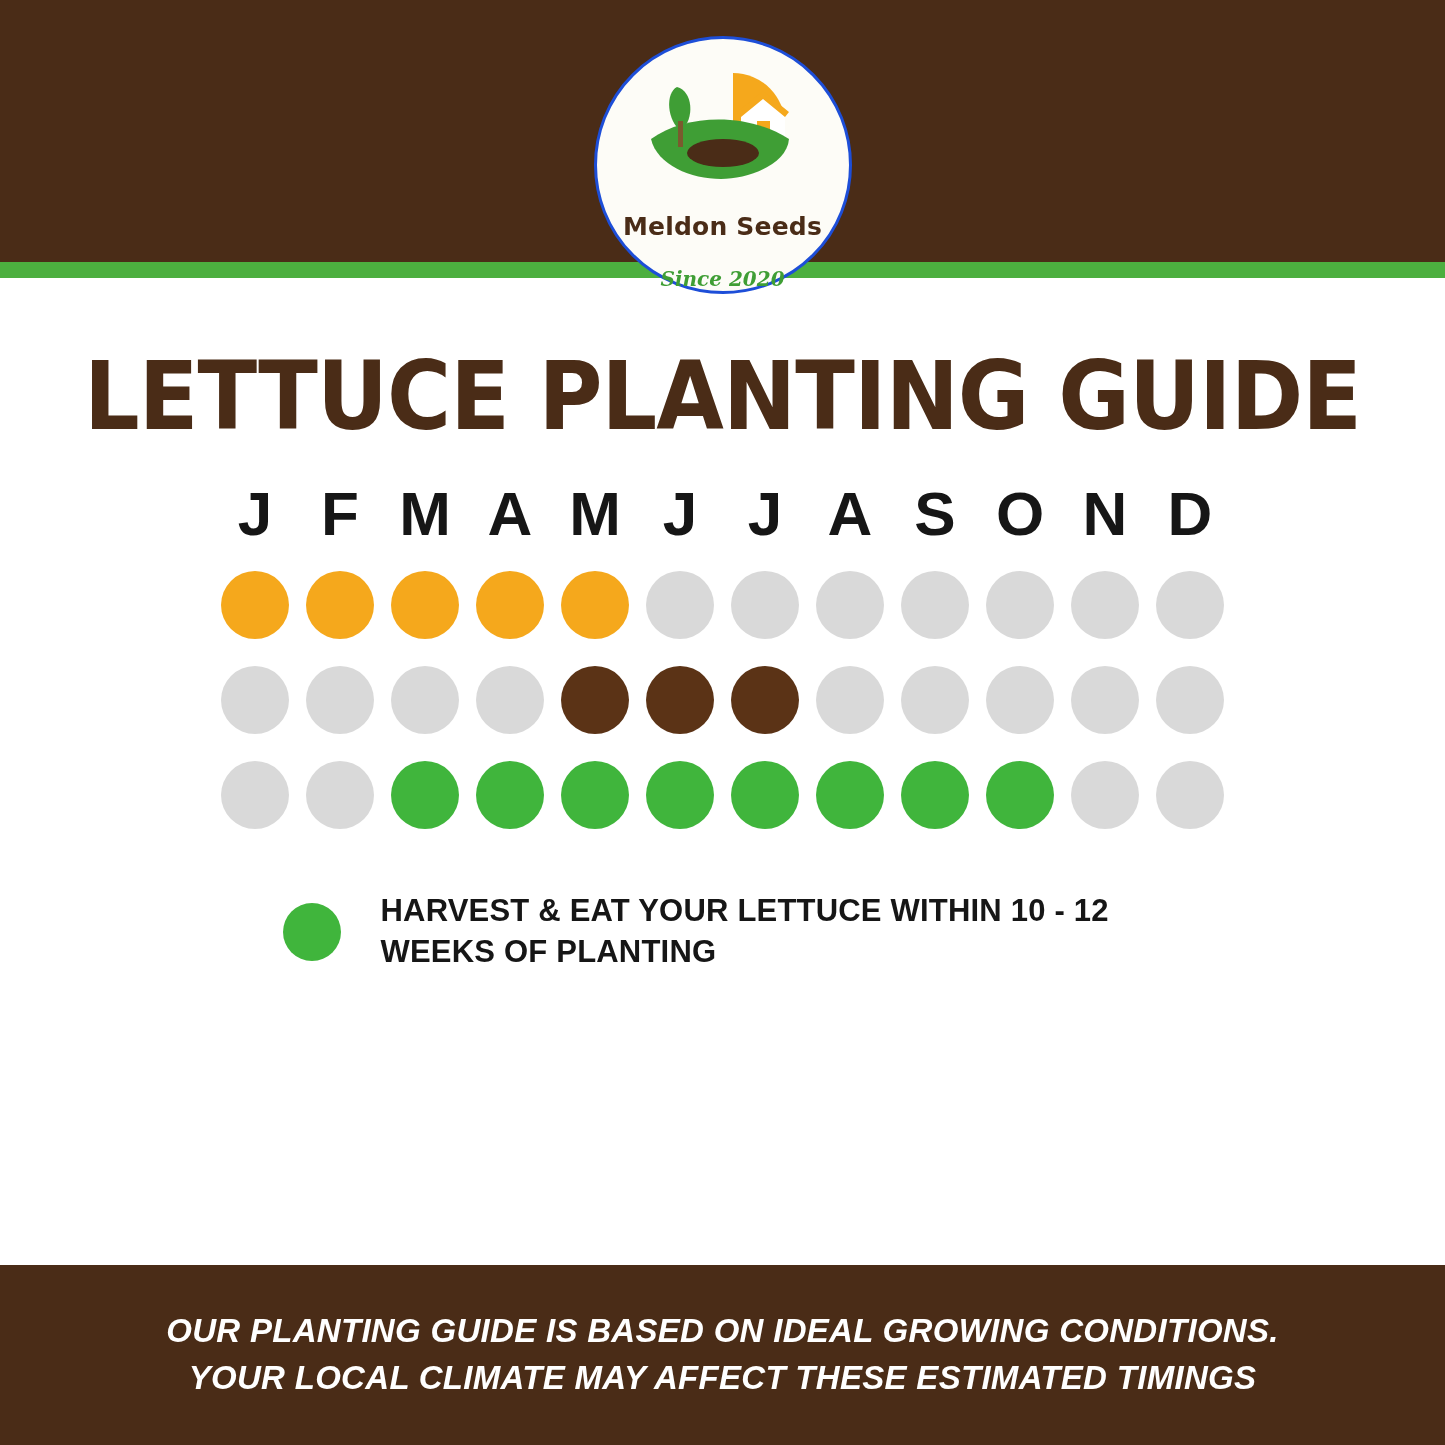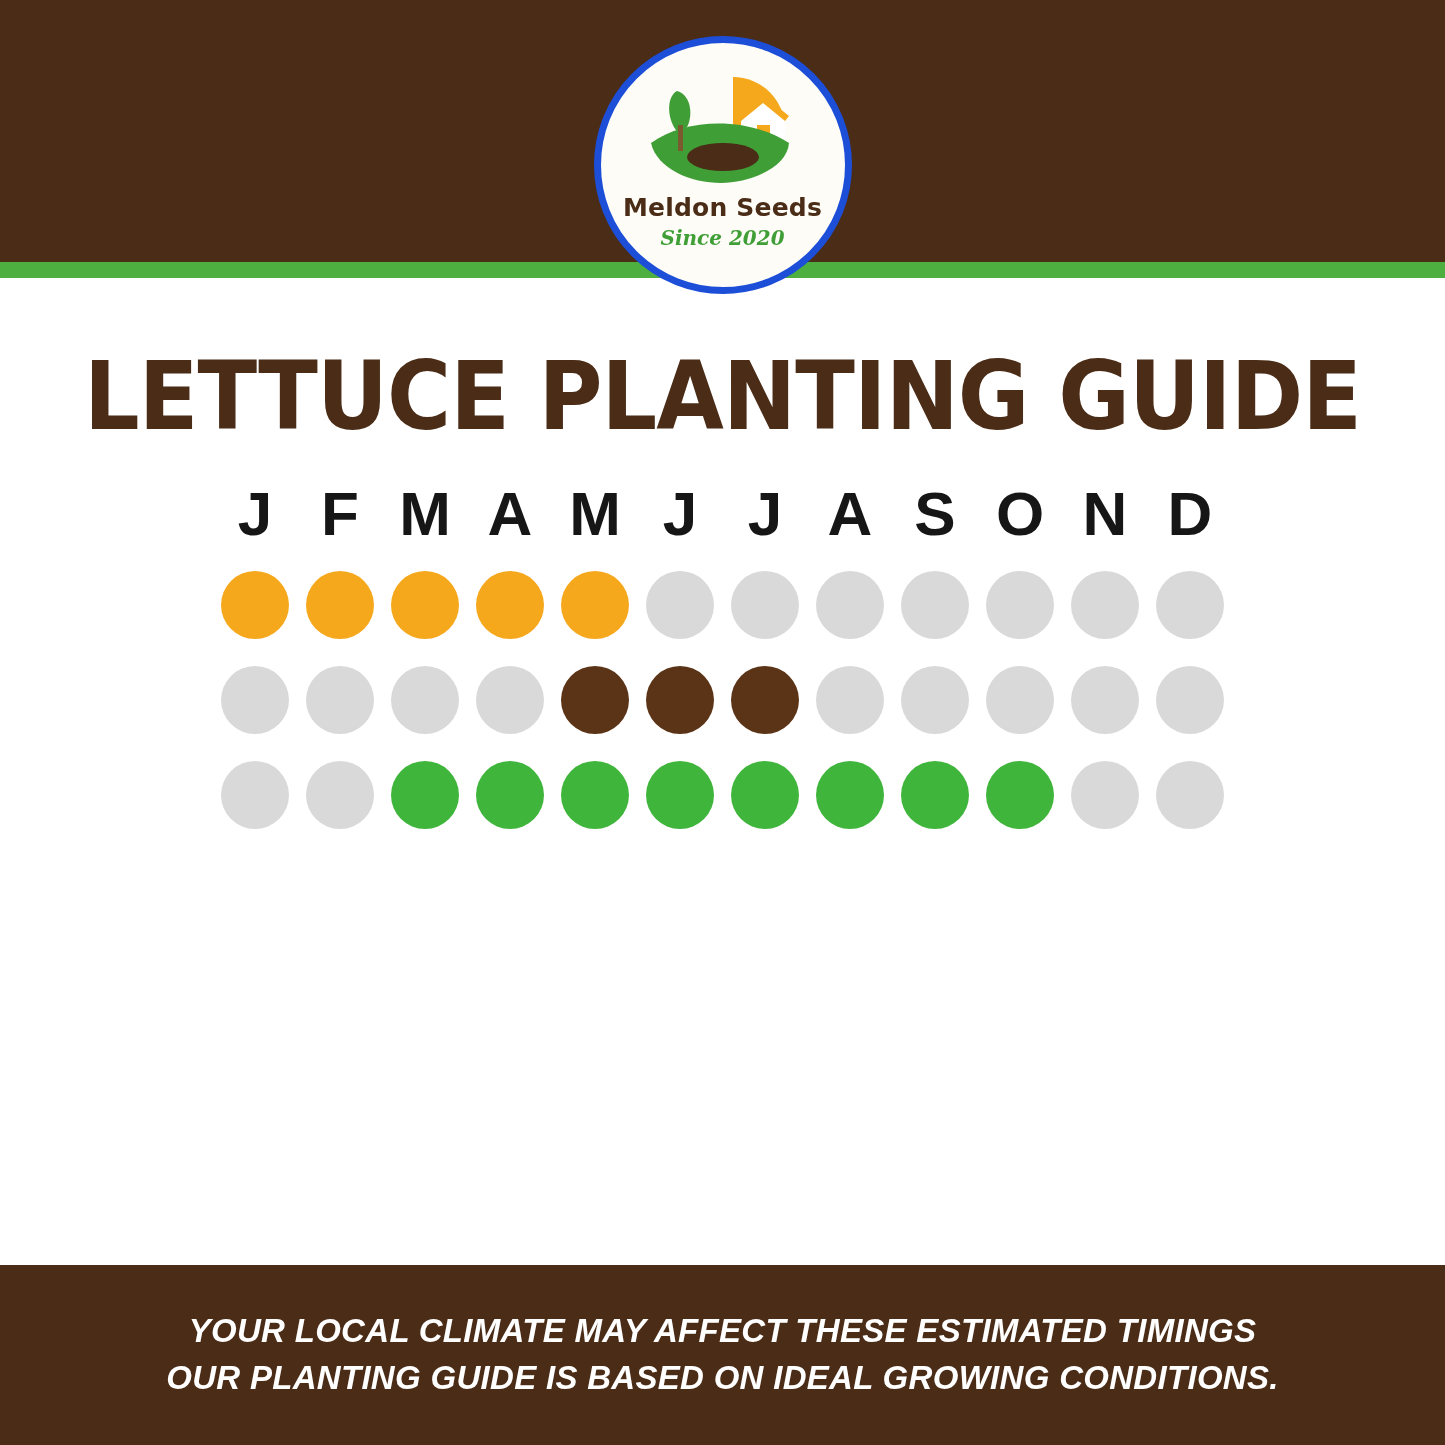--- a/index.html
+++ b/index.html
@@ -36,26 +36,26 @@
   }
   .logo-badge {
     position: absolute;
     left: 50%;
     top: 36px;
     transform: translateX(-50%);
     width: 258px;
     height: 258px;
     border-radius: 50%;
     background: #fdfcf7;
-    border: 7px solid #1d4ed8;
+    border: 3px solid #1d4ed8;
     z-index: 5;
     display: flex;
     flex-direction: column;
     align-items: center;
-    justify-content: flex-start;
+    justify-content: space-between;
     box-sizing: border-box;
     padding-top: 26px;
   }
   .logo-art {
     width: 172px;
     height: 118px;
     position: relative;
   }
   .logo-name {
     font-family: "DejaVu Sans", sans-serif;
@@ -345,22 +345,26 @@
         <div class="dot-cell">
             <span class="dot"></span>
           </div>
         <div class="dot-cell">
             <span class="dot"></span>
           </div>
       </div>
     </div>
 
     <div class="legend">
+      <div class="legend-item">
+        <span class="legend-dot harvest"></span>
+        <span class="legend-text">HARVEST &amp; EAT YOUR LETTUCE WITHIN 10 - 12 WEEKS OF PLANTING</span>
+      </div>
     </div>
 
   </div>
 
   <div class="footer">
+    <div class="footer-line">OUR PLANTING GUIDE IS BASED ON IDEAL GROWING CONDITIONS.</div>
     <div class="footer-line">YOUR LOCAL CLIMATE MAY AFFECT THESE ESTIMATED TIMINGS</div>
-    <div class="footer-line">OUR PLANTING GUIDE IS BASED ON IDEAL GROWING CONDITIONS.</div>
   </div>
 
 </div>
 
 </body></html>

